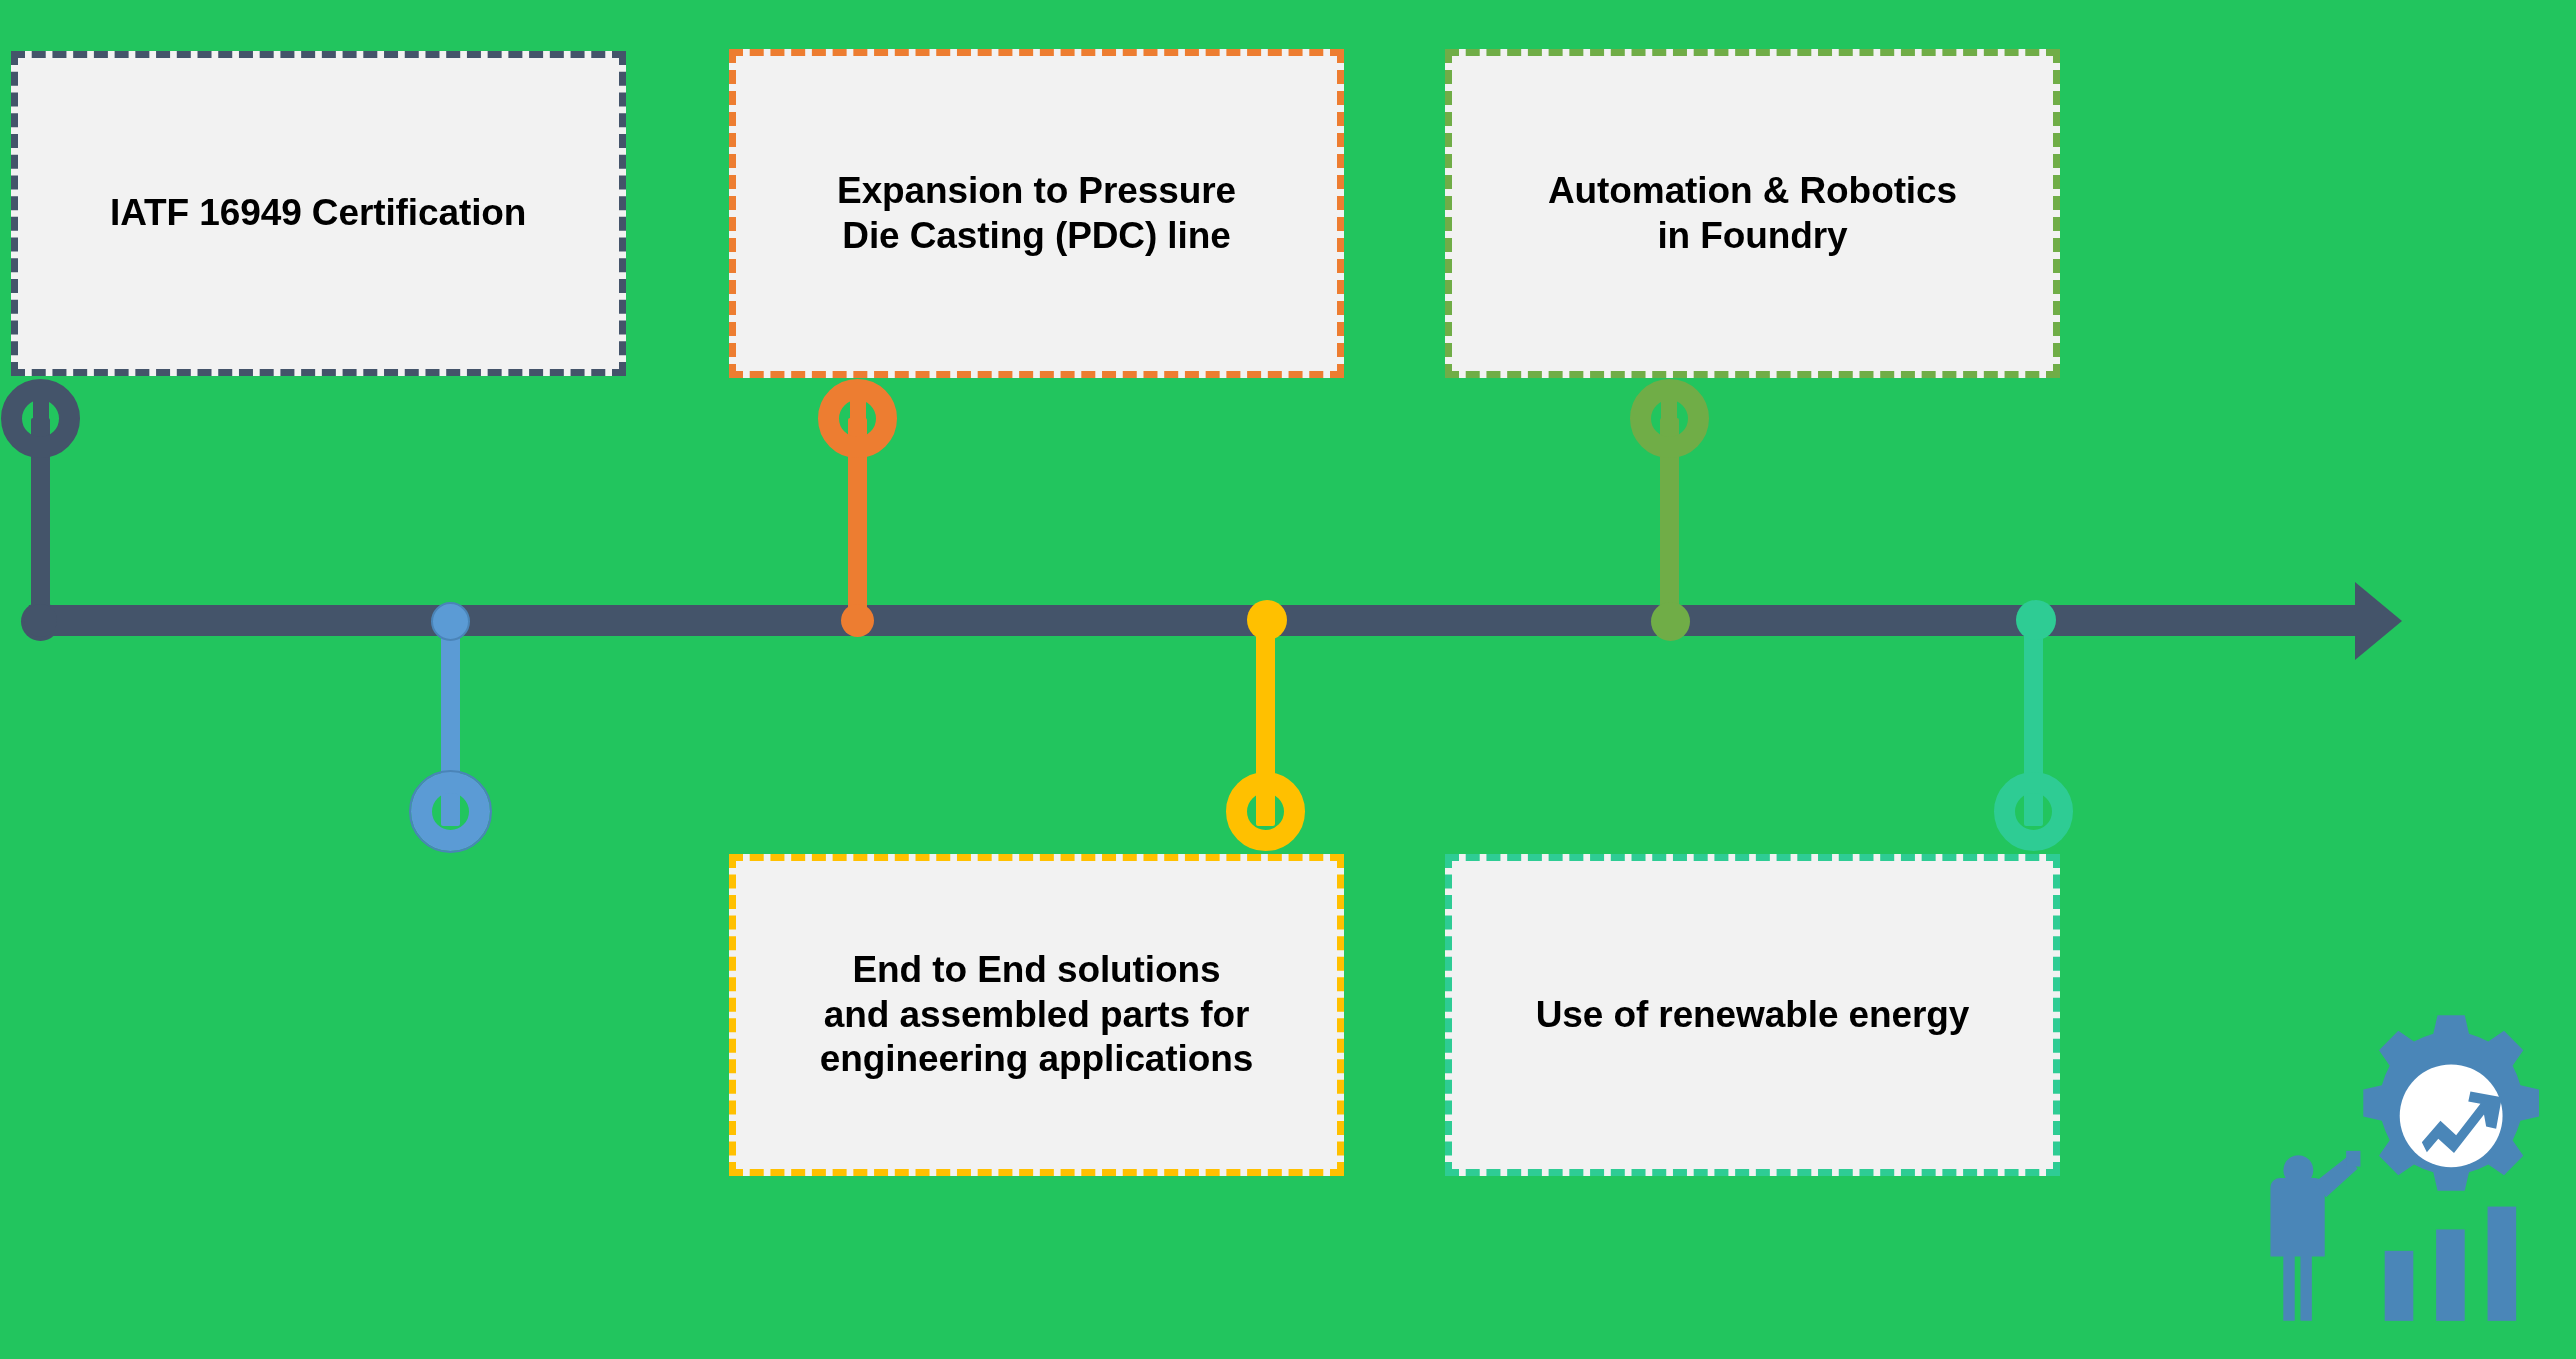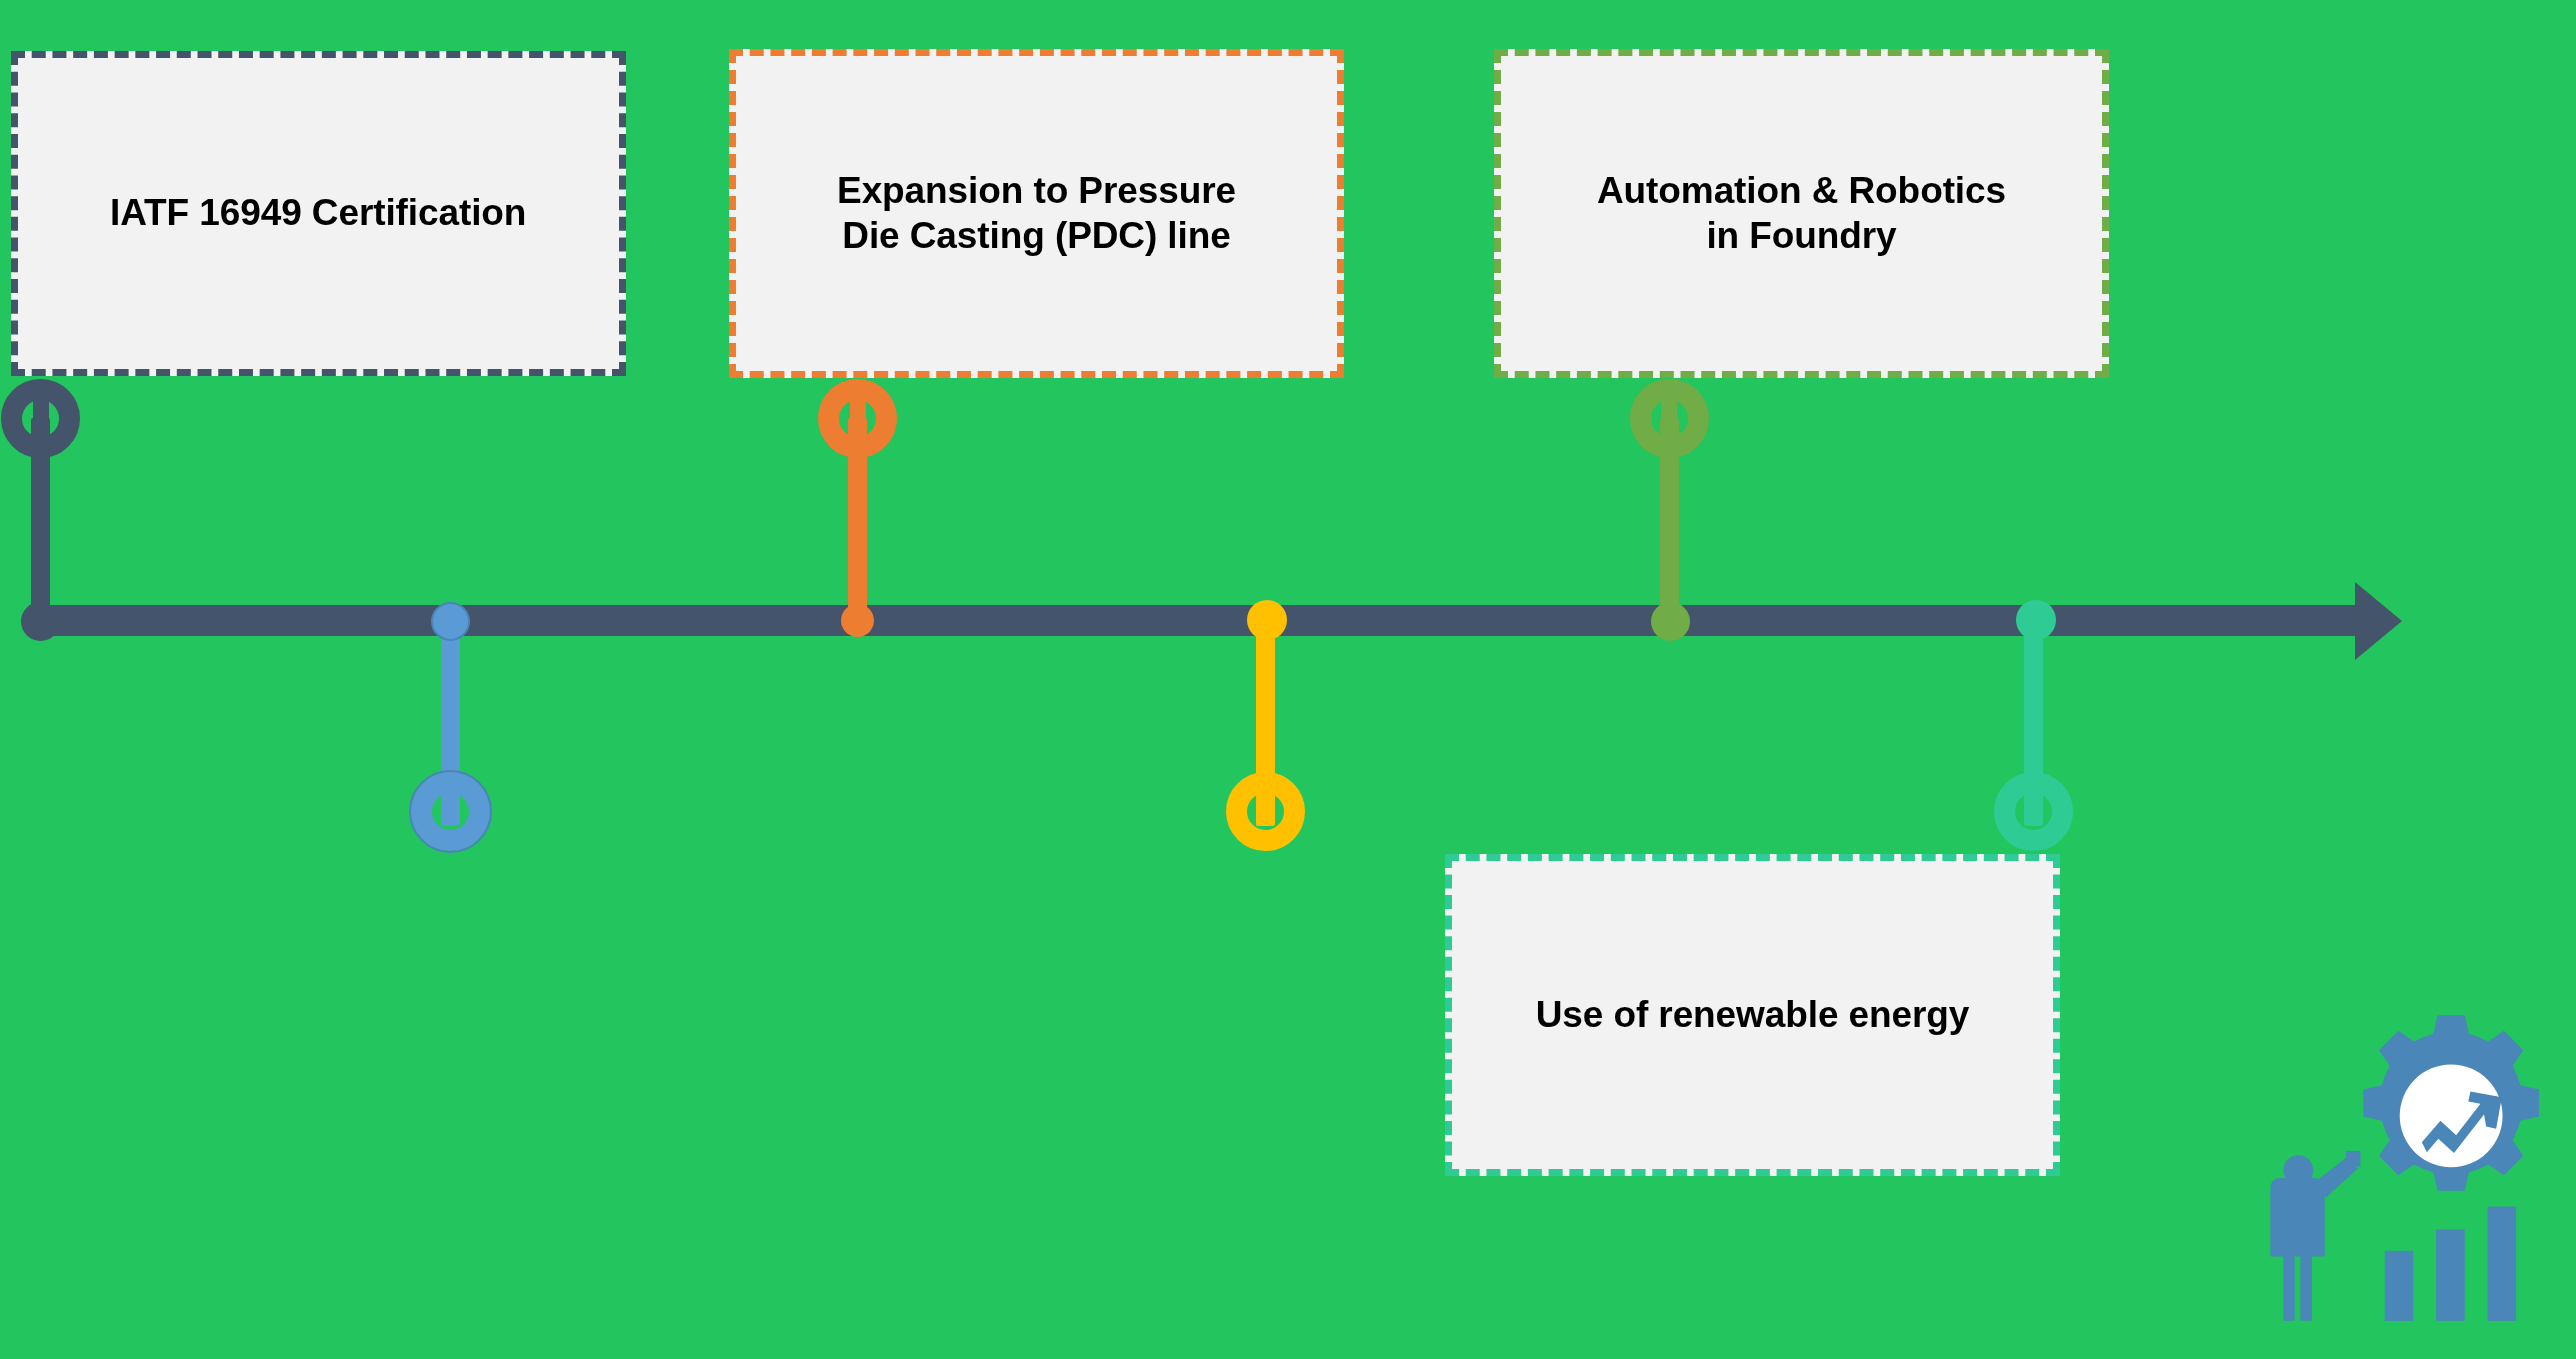--- a/index.html
+++ b/index.html
@@ -34,21 +34,21 @@
     line-height:1.2;
     letter-spacing:-0.1px;
     white-space:pre-line;
   }
 
   
   #box-1{ left:10.7px;   top:51px;   width:615px; height:325px;
           border:7.9px dashed #44546A; }
   #box-2{ left:729px; top:49px;   width:615px; height:329px;
           border:7.9px dashed #ED7D31;align-items:center; }
-  #box-3{ left:1494px; top:49px;   width:615px; height:329px;
+  #box-3{ left:1445px; top:49px;   width:615px; height:329px;
           border:7.9px dashed #70AD47; }
 
   
   #box-4{ left:10.7px;   top:854px; width:615px; height:322px;
           border:7.9px dashed #5B9BD5; }
   #box-5{ left:729px; top:854px; width:615px; height:322px;
           border:7.9px dashed #FFC000; }
   #box-6{ left:1445px; top:854px; width:615px; height:322px;
           border:7.9px dashed #2ECC94; }
 
@@ -186,20 +186,25 @@
     <span class="box-label">Expansion to Pressure
 Die Casting (PDC) line</span>
   </div>
   <div class="connector">
     <div class="stem" id="m3-stem"></div>
     <div class="axis-dot" id="m3-dot"></div>
     <div class="ring" id="m3-ring"></div>
     <div class="notch" id="m3-notch"></div>
   </div>
 
+  <div class="box" id="box-5">
+    <span class="box-label">End to End solutions
+and assembled parts for
+engineering applications</span>
+  </div>
   <div class="connector">
     <div class="stem" id="m4-stem"></div>
     <div class="axis-dot" id="m4-dot"></div>
     <div class="ring" id="m4-ring"></div>
     <div class="notch" id="m4-notch"></div>
   </div>
 
   <div class="box" id="box-3">
     <span class="box-label">Automation &amp; Robotics
 in Foundry</span>

